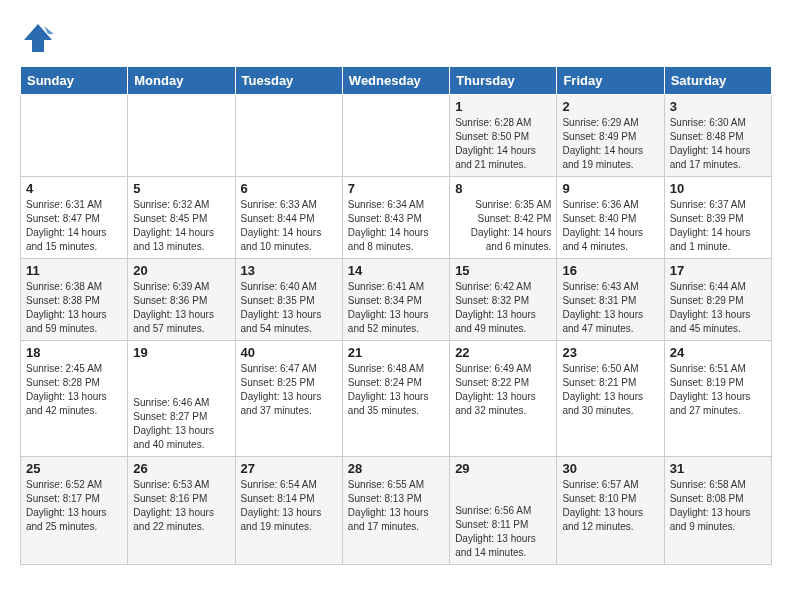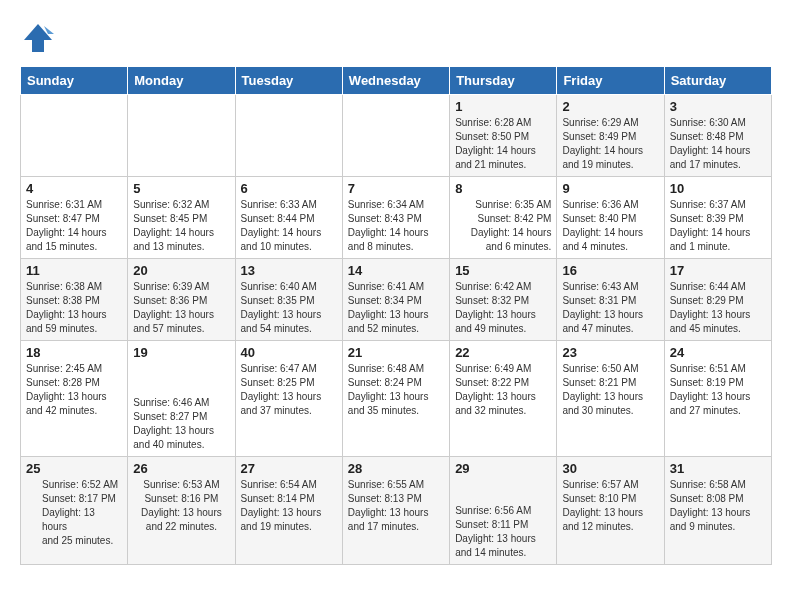--- a/index.html
+++ b/index.html
@@ -293,28 +293,28 @@
           <span class="day-num">24</span>
           <div class="day-info" style="white-space: pre-line;">Sunrise: 6:51 AM
 Sunset: 8:19 PM
 Daylight: 13 hours
 and 27 minutes.</div>
         </td>
       </tr>
       <tr>
         <td>
           <span class="day-num">25</span>
-          <div class="day-info" style="white-space: pre-line; margin-left: 16px;">Sunrise: 6:52 AM
+          <div class="day-info" style="white-space: pre-line;">Sunrise: 6:52 AM
 Sunset: 8:17 PM
 Daylight: 13 hours
 and 25 minutes.</div>
         </td>
         <td>
           <span class="day-num">26</span>
-          <div class="day-info" style="white-space: pre-line; text-align: center;">Sunrise: 6:53 AM
+          <div class="day-info" style="white-space: pre-line;">Sunrise: 6:53 AM
 Sunset: 8:16 PM
 Daylight: 13 hours
 and 22 minutes.</div>
         </td>
         <td>
           <span class="day-num">27</span>
           <div class="day-info" style="white-space: pre-line;">Sunrise: 6:54 AM
 Sunset: 8:14 PM
 Daylight: 13 hours
 and 19 minutes.</div>

